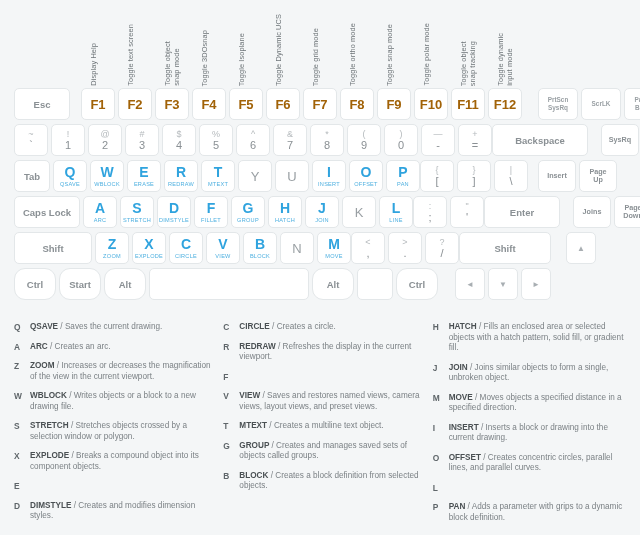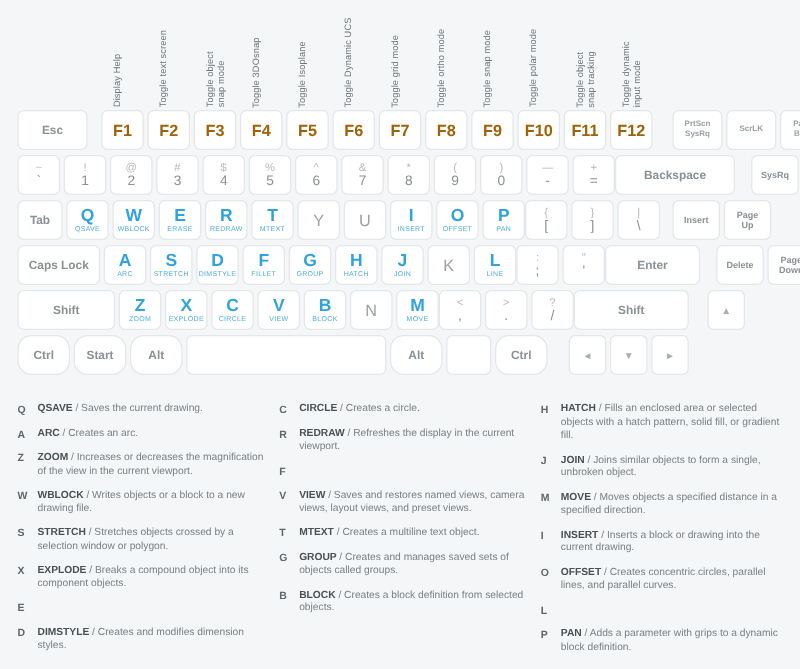--- a/index.html
+++ b/index.html
@@ -365,21 +365,21 @@
         <div class="key numkey">
           <span class="sym">"</span>
           <span class="num">'</span>
         </div>
       </div>
     <div class="key wide-enter">
       <span class="k-word">Enter</span>
     </div>
     <div style="display:flex;margin-left:10px" id="homeNav">
         <div class="key nav-wide">
-          <span class="k-word two">Delete</span>
+          <span class="k-word two">Joins</span>
         </div>
         <div class="key nav-wide">
           <span class="k-word two">Page<br>Down</span>
         </div>
       </div>
   </div>
 
   <div class="row">
     <div class="key wide-shift-l">
       <span class="k-word">Shift</span>

